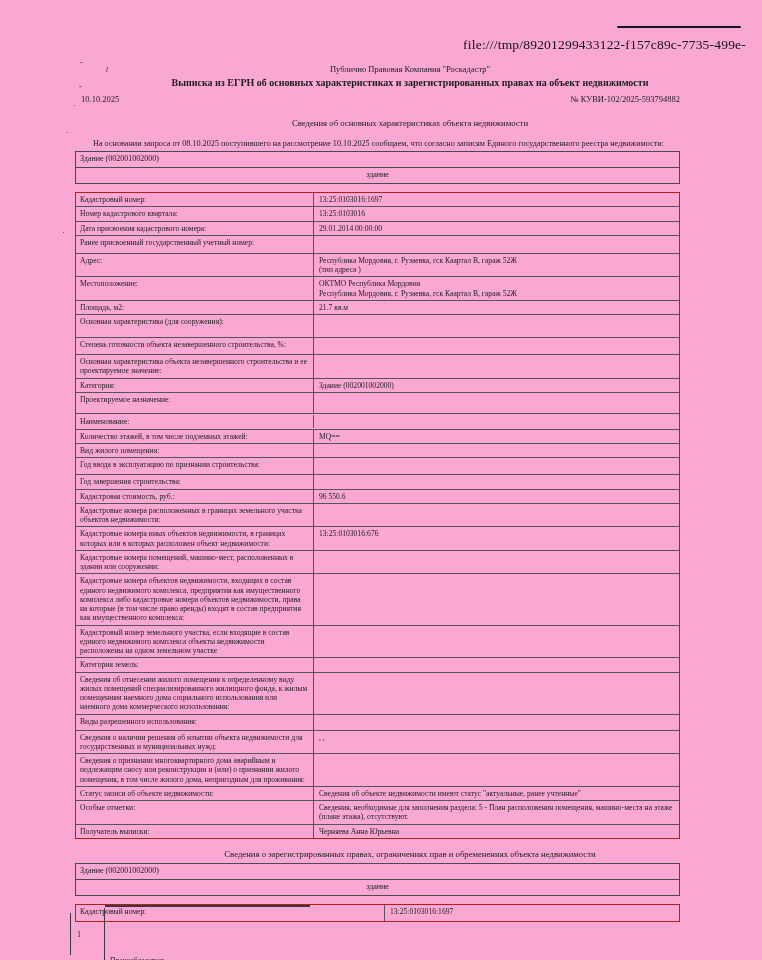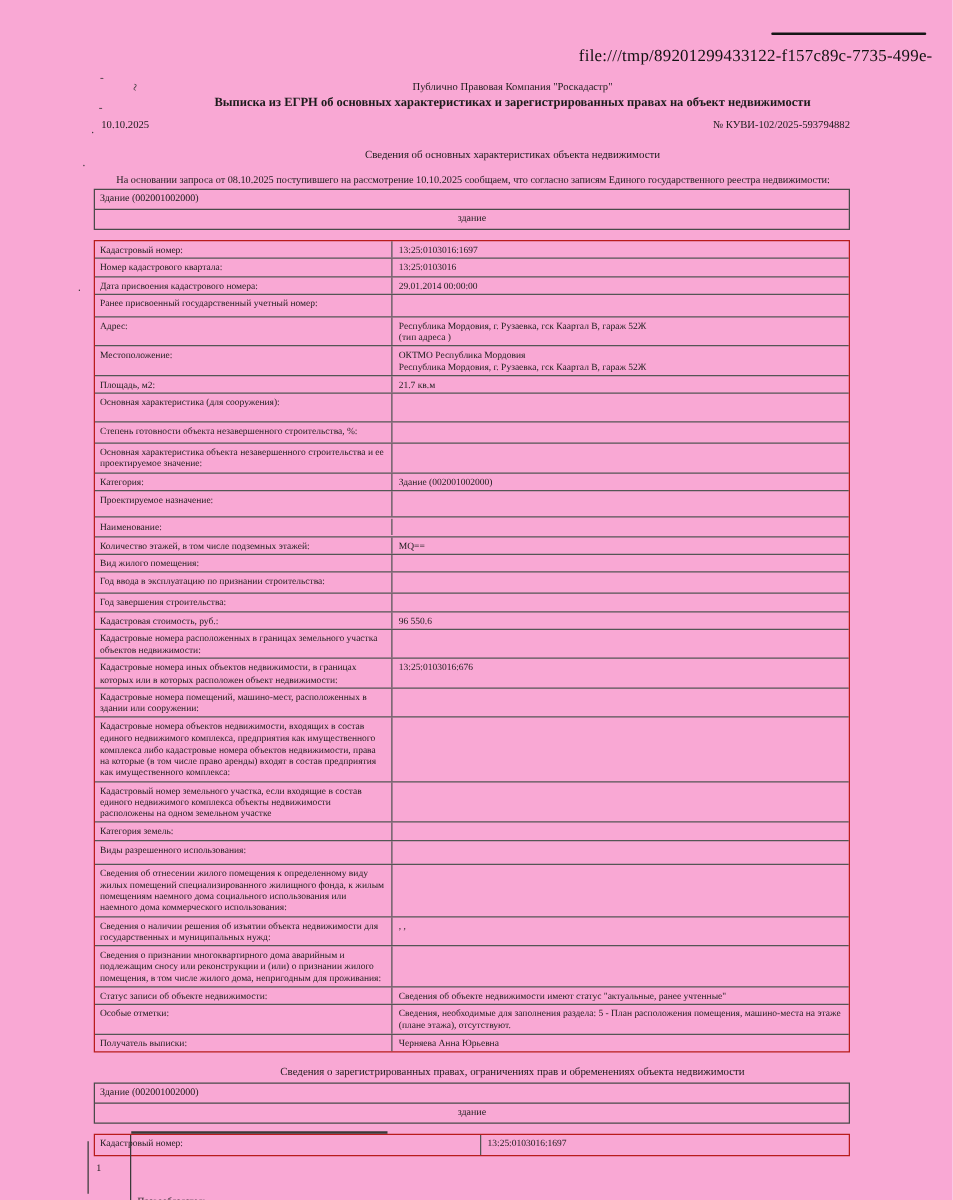--- a/index.html
+++ b/index.html
@@ -257,26 +257,26 @@
     <div class="kv-label">Кадастровый номер земельного участка, если входящие в состав единого недвижимого комплекса объекты недвижимости расположены на одном земельном участке</div>
     <div class="kv-value"></div>
   </div>
 
   <div class="kv-row">
     <div class="kv-label">Категория земель:</div>
     <div class="kv-value"></div>
   </div>
 
   <div class="kv-row">
+    <div class="kv-label">Сведения об отнесении жилого помещения к определенному виду жилых помещений специализированного жилищного фонда, к жилым помещениям наемного дома социального использования или наемного дома коммерческого использования:</div>
+    <div class="kv-value"></div>
+  </div>
+
+  <div class="kv-row">
     <div class="kv-label">Виды разрешенного использования:</div>
-    <div class="kv-value"></div>
-  </div>
-
-  <div class="kv-row">
-    <div class="kv-label">Сведения об отнесении жилого помещения к определенному виду жилых помещений специализированного жилищного фонда, к жилым помещениям наемного дома социального использования или наемного дома коммерческого использования:</div>
     <div class="kv-value"></div>
   </div>
 
   <div class="kv-row">
     <div class="kv-label">Сведения о наличии решения об изъятии объекта недвижимости для государственных и муниципальных нужд:</div>
     <div class="kv-value">, ,</div>
   </div>
 
   <div class="kv-row">
     <div class="kv-label">Сведения о признании многоквартирного дома аварийным и подлежащим сносу или реконструкции и (или) о признании жилого помещения, в том числе жилого дома, непригодным для проживания:</div>

